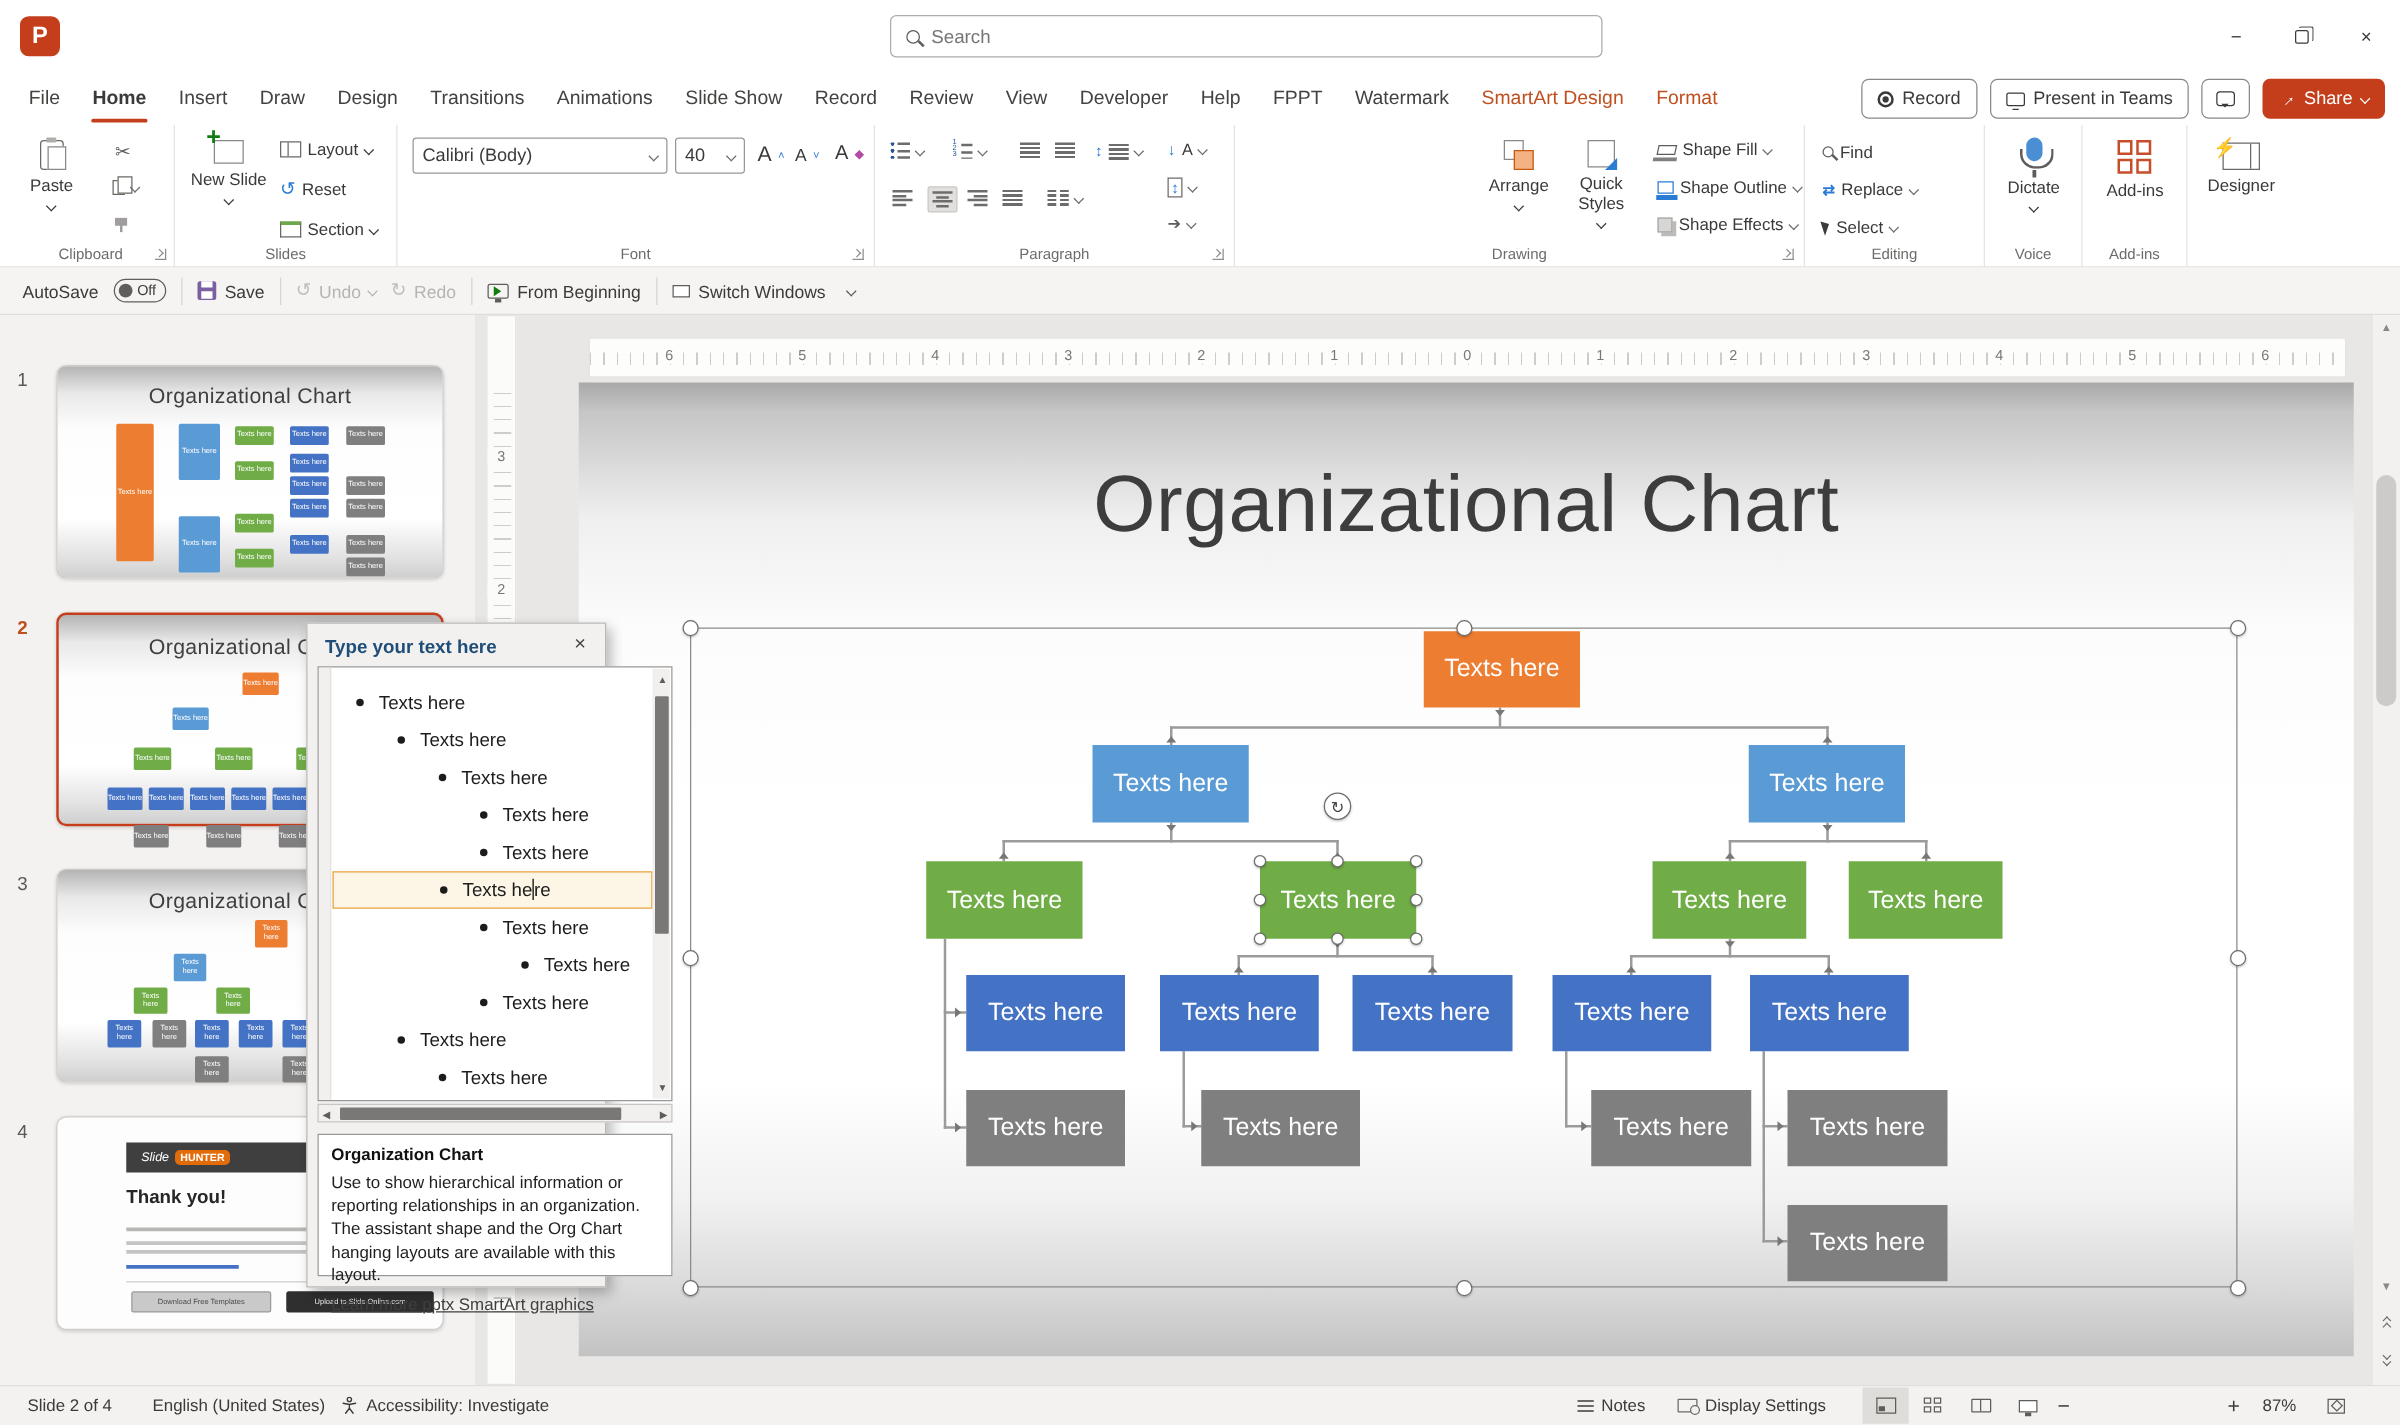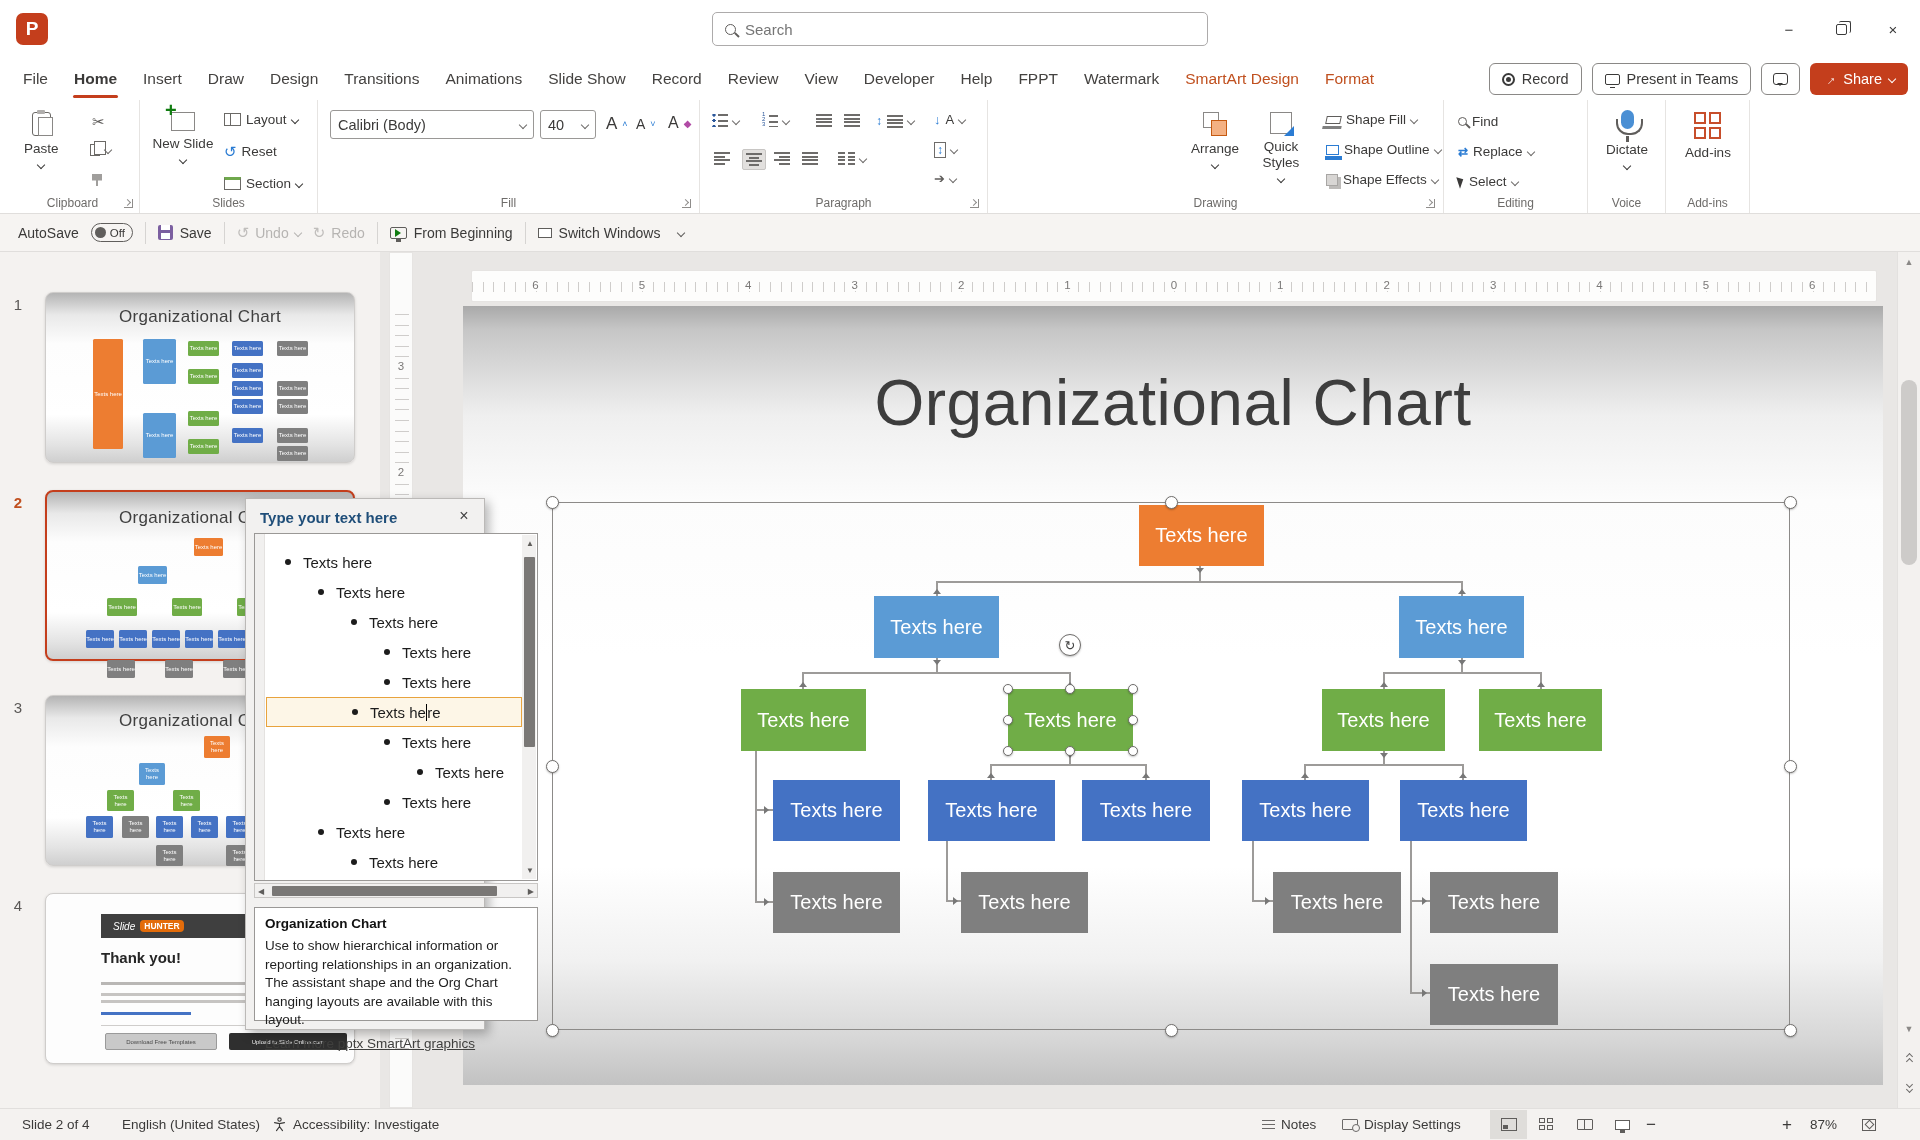--- a/index.html
+++ b/index.html
@@ -6,21 +6,21 @@
   html,body{width:1920px;height:1140px;overflow:hidden}
   body{font-family:"Liberation Sans",sans-serif;background:#fff;position:relative}
   .cv{display:inline-block;width:6px;height:6px;border-right:1.4px solid currentColor;border-bottom:1.4px solid currentColor;transform:rotate(45deg);vertical-align:2px}
   .cu{display:inline-block;width:6px;height:6px;border-right:1.4px solid currentColor;border-bottom:1.4px solid currentColor;transform:rotate(-135deg);vertical-align:-1px}
   .cr{display:inline-block;width:5px;height:5px;border-right:1.3px solid currentColor;border-bottom:1.3px solid currentColor;transform:rotate(-45deg)}
 
   
   #titlebar{left:0;top:0;width:1920px;height:58px;background:#fff;position:absolute}
   #pp-icon{position:absolute;left:16px;top:13px;width:32px;height:32px;border-radius:7px;background:#C43E1C;color:#fff;font-weight:bold;font-size:19px;display:flex;align-items:center;justify-content:center}
   #title-text{position:absolute;left:66px;top:0;height:58px;display:flex;align-items:center;gap:9px;font-size:15.5px;color:#6b6968}
-  #search-box{position:absolute;left:712px;top:12px;width:496px;height:34px;border:1px solid #adabab;border-radius:5px;background:#fff;display:flex;align-items:center;padding-left:12px;gap:9px}
+  #search-box{position:absolute;left:712px;top:12px;width:570px;height:34px;border:1px solid #adabab;border-radius:5px;background:#fff;display:flex;align-items:center;padding-left:12px;gap:9px}
   .mag{width:11px;height:11px;border:1.7px solid #5f5d5b;border-radius:50%;position:relative;flex:none}
   .mag::after{content:'';position:absolute;width:6px;height:1.7px;background:#5f5d5b;transform:rotate(45deg);right:-5px;bottom:-2px}
   #search-box input{border:none;outline:none;font-size:15px;color:#616161;width:300px;font-family:"Liberation Sans",sans-serif;background:transparent}
   .winctl{position:absolute;top:0;height:58px;width:46px;display:flex;align-items:center;justify-content:center;color:#3a3a3a;font-size:15px}
   #w-min{left:1766px}#w-max{left:1818px}#w-close{left:1870px}
   .restore-ic{width:11px;height:11px;border:1.2px solid #3a3a3a;border-radius:2px;position:relative}
   .restore-ic::before{content:'';position:absolute;left:2px;top:-4px;width:11px;height:11px;border-top:1.2px solid #3a3a3a;border-right:1.2px solid #3a3a3a;border-radius:2px}
 
   
   #tabrow{position:absolute;left:0;top:58px;width:1920px;height:42px;background:#fff}
@@ -323,21 +323,21 @@
           </span>
           <span class="cv" style="margin-left:4px;color:#6e6c6a"></span>
         </div>
       <div class="fbtn" style="left:326px;font-weight:bold">
           <span style="position:relative;width:16px;height:18px">
             <span style="position:absolute;top:0;left:3px">A</span>
             <span class="colorbar" style="background:#3b3a39"></span>
           </span>
           <span class="cv" style="margin-left:4px;color:#6e6c6a"></span>
         </div>
-      <div class="glabel">Fill</div>
+      <div class="glabel">Font</div>
       <div class="launcher" style="right:8px"></div>
     </div>
 
     <div class="rgroup" style="left:700px;width:288px">
       <div class="smallbtn" style="left:12px;top:14px">
           <span class="lines-ic ic-bul"></span>
           <span class="cv" style="color:#6e6c6a"></span>
         </div>
       <div class="smallbtn" style="left:62px;top:14px">
           <span class="lines-ic ic-num"></span>
@@ -452,20 +452,26 @@
             <span></span>
             <span></span>
             <span></span>
             <span></span>
           </span>
         <span>Add-ins</span>
       </div>
       <div class="glabel">Add-ins</div>
     </div>
 
+    <div class="rgroup" style="left:1750px;width:86px;border-right:none">
+      <div class="bigbtn" style="left:12px;top:14px;width:62px">
+        <span class="designer-ic"></span>
+        <span>Designer</span>
+      </div>
+    </div>
 
     <span id="ribbon-collapse"><span class="cu"></span></span>
   </div>
 
   <div id="qat">
     <span>AutoSave</span>
     <span class="toggle">
         <span class="knob"></span>
         <span class="tlabel">Off</span>
       </span>

